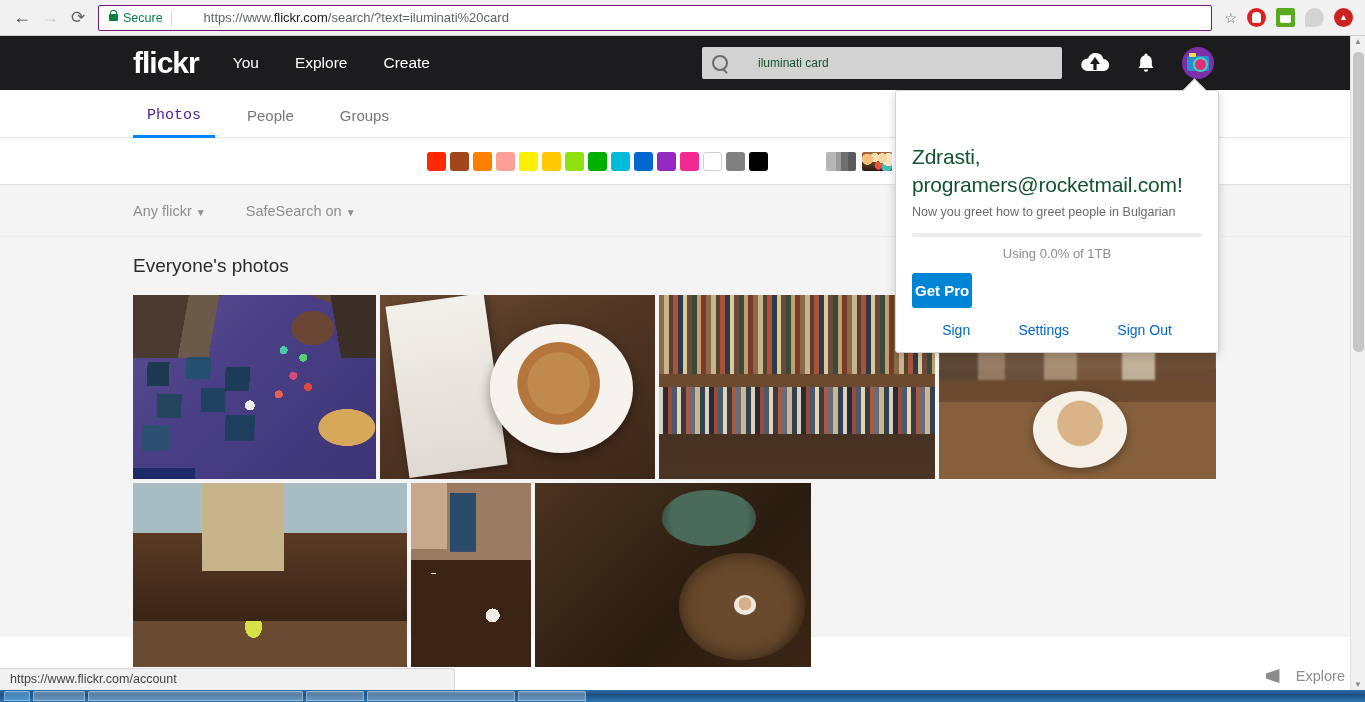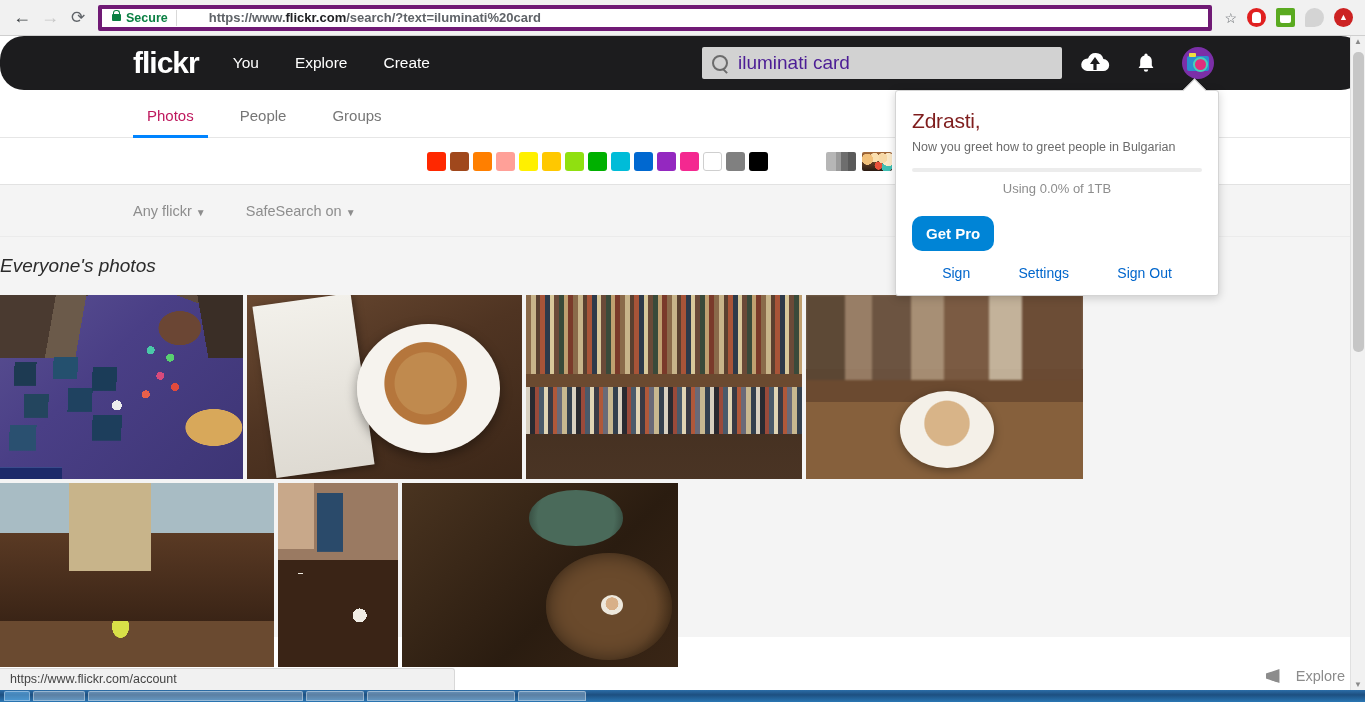--- a/index.html
+++ b/index.html
@@ -29,27 +29,26 @@
   .nav-btn.back { color: #3c4043; }
   .nav-btn.fwd { color: #c6c6c6; }
   .nav-btn.reload { color: #5f6368; font-size: 17px; }
 
   .omnibox {
     flex: 1 1 auto;
     height: 26px;
     margin-left: 6px;
     margin-right: 6px;
     background: #ffffff;
-    border: 4px solid #701a75;
+    border: 1px solid #701a75;
     border-radius: 2px;
     display: flex;
     align-items: center;
     padding: 0 6px;
     position: relative;
-    font-weight: bold;
   }
   .lock-icon {
     width: 9px; height: 7px;
     background: #0b8043;
     border-radius: 1px;
     position: relative;
     margin-right: 5px;
     margin-left: 4px;
     flex: 0 0 auto;
   }
@@ -135,21 +134,20 @@
   .ext-red::after { content: "\25B2"; font-size: 9px; }
 
   
   .flickr-header {
     height: 54px;
     background: #1c1c1e;
     display: flex;
     align-items: center;
     position: relative;
     z-index: 5;
-    border-radius: 24px;
   }
   .logo {
     font-size: 30px;
     font-weight: bold;
     color: #ffffff;
     letter-spacing: -1px;
     margin-left: 133px;
     margin-right: 34px;
     line-height: 1;
   }
@@ -180,22 +178,23 @@
   }
   .search-icon::after {
     content: "";
     position: absolute;
     width: 2px; height: 6px;
     background: #6b6b6b;
     transform: rotate(-45deg);
     bottom: -5px; right: 0px;
   }
   .search-value {
-    font-size: 19px;
-    color: #4c1d95;
+    font-size: 12px;
+    color: #14532d;
+    margin-left: 20px;
   }
   .header-icons {
     position: absolute;
     left: 1080px;
     display: flex;
     align-items: center;
     gap: 26px;
   }
   .upload-icon { width: 30px; height: 24px; position: relative; }
   .bell-icon { width: 20px; height: 24px; position: relative; }
@@ -240,21 +239,21 @@
     border-bottom: 1px solid #e6e6e6;
     padding-left: 133px;
   }
   .tab {
     font-size: 15px;
     color: #767676;
     padding: 0 14px 13px 14px;
     margin-right: 18px;
     position: relative;
   }
-  .tab.active { color: #be185d; }
+  .tab.active { color: #4c1d95; font-family: Liberation Mono, monospace; }
   .tab.active::after {
     content: "";
     position: absolute;
     left: 0; right: 0; bottom: -1px;
     height: 3px;
     background: #0084ff;
   }
 
   
   .filter-row {
@@ -341,23 +340,23 @@
     font-size: 14.5px;
     color: #8d8d8d;
     margin-right: 40px;
     white-space: nowrap;
   }
   .caret { font-size: 10px; margin-left: 4px; }
 
   
   .main {
     background: #f4f4f4;
+    padding-left: 133px;
     padding-top: 18px;
     height: 400px;
-    font-style: italic;
   }
   .section-title {
     font-size: 19px;
     color: #2b2b2b;
     margin-bottom: 18px;
   }
   .photo-row {
     display: flex;
     gap: 4px;
     margin-bottom: 4px;
@@ -559,23 +558,24 @@
     position: absolute;
     top: -9px; left: 290px;
     width: 16px; height: 16px;
     background: #ffffff;
     border-left: 1px solid #d4d4d4;
     border-top: 1px solid #d4d4d4;
     transform: rotate(45deg);
   }
   .greeting {
     font-size: 21px;
-    color: #7f1d1d;
+    color: #14532d;
     line-height: 1.35;
     letter-spacing: -.2px;
+    margin-top: 36px;
   }
   .greeting-sub {
     font-size: 12.5px;
     color: #6b6b6b;
     margin-top: 5px;
   }
   .panel-divider {
     height: 4px;
     background: #ececec;
     border-radius: 2px;
@@ -586,25 +586,24 @@
     font-size: 13px;
     color: #8d8d8d;
     padding: 9px 0 12px 0;
   }
   .get-pro {
     background: #0084d6;
     color: #ffffff;
     font-size: 15px;
     font-weight: bold;
     border: none;
-    border-radius: 10px;
-    padding: 9px 14px;
+    border-radius: 3px;
+    padding: 9px 3px;
     display: inline-block;
     font-family: "Liberation Sans", sans-serif;
-    margin-top: 8px;
   }
   .panel-links {
     display: flex;
     justify-content: space-around;
     padding: 14px 6px 14px 6px;
   }
   .panel-link {
     color: #0066cc;
     font-size: 14px;
   }
@@ -813,20 +812,21 @@
     <div class="photo ph6"></div>
     <div class="photo ph7">
       <div class="ph7-cup"></div>
     </div>
   </div>
 </div>
 
 <div class="user-panel">
   <div class="greeting">
     <div>Zdrasti,</div>
+    <div>programers@rocketmail.com!</div>
   </div>
   <div class="greeting-sub">Now you greet how to greet people in Bulgarian</div>
   <div class="panel-divider"></div>
   <div class="usage">Using 0.0% of 1TB</div>
   <button class="get-pro">Get Pro</button>
   <div class="panel-links">
     <a class="panel-link">Sign</a>
     <a class="panel-link">Settings</a>
     <a class="panel-link">Sign Out</a>
   </div>

